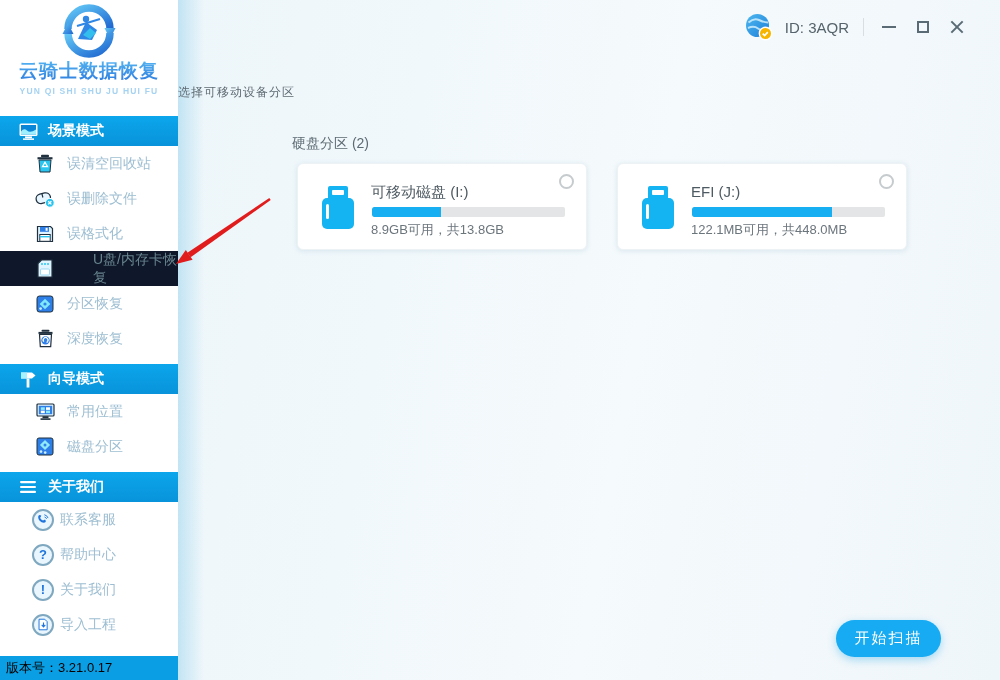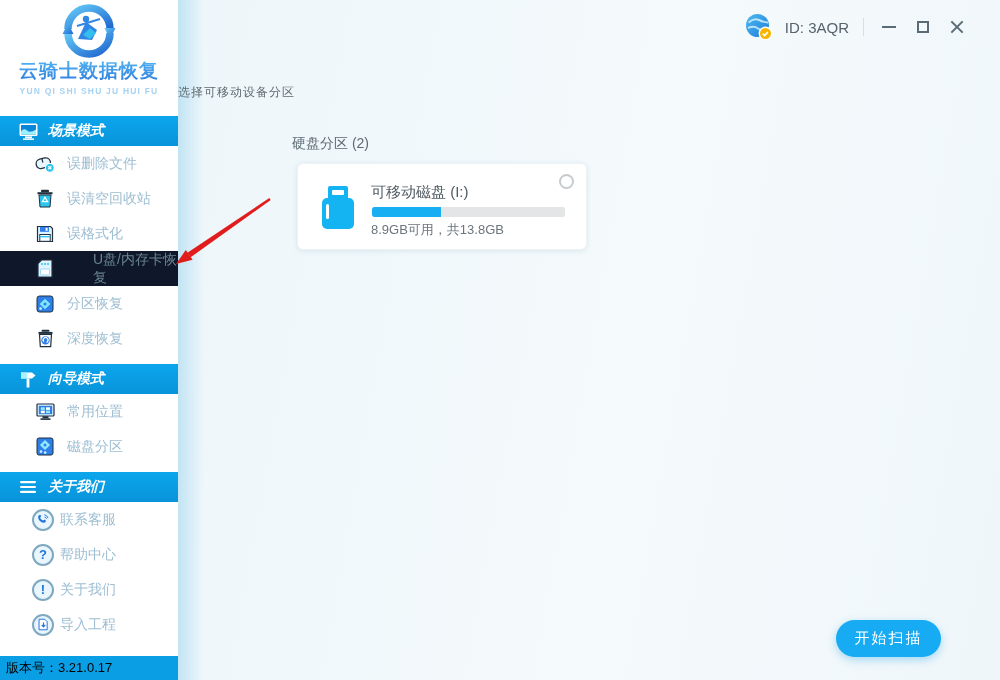--- a/index.html
+++ b/index.html
@@ -15,21 +15,21 @@
   }
   .logo-block { height:116px; display:flex; flex-direction:column; align-items:center; padding-top:0; }
   .logo-title {
     font-size:19px; font-weight:bold; letter-spacing:1px; margin-top:-2px;
     background:linear-gradient(180deg,#58baf3,#2a77dd);
     -webkit-background-clip:text; background-clip:text; color:transparent;
   }
   .logo-sub { font-size:8.5px; font-weight:bold; color:#a6d3f2; letter-spacing:1.2px; margin-top:2px; }
   .sec-header {
     height:30px; flex:0 0 30px; display:flex; align-items:center; gap:9px; padding-left:17px;
-    background:linear-gradient(180deg,#0ca6ec,#0893da); color:#fff; font-size:14px; font-weight:bold;font-style:italic;
+    background:linear-gradient(180deg,#0ca6ec,#0893da); color:#fff; font-size:14px; font-weight:bold;
   }
   .sec-header.gap { margin-top:8px;align-items:center; }
   .nav-item {
     height:35px; flex:0 0 35px; display:flex; align-items:center; gap:11px; padding-left:34px;
     font-size:14px; color:#9dbed2; cursor:pointer;
   }
   .nav-item.circles { padding-left:32px; gap:6px; }
   .nav-item.active { background:#0f172a; color:#68858f;gap:37px; }
   .nav-ico { width:22px; height:22px; display:flex; align-items:center; justify-content:center; flex:0 0 22px; }
   .circle-ico {
@@ -114,42 +114,42 @@
         <path d="M2 8.5 Q5 4.5 8 7.5 T17 6.5 V11.5 H2 Z" fill="#9ff0ff"></path>
         <rect x="6" y="13.4" width="7" height="1.8" fill="#fff"></rect>
         <rect x="4" y="15.4" width="11" height="1.5" fill="#fff"></rect>
       </svg>
     </span>
     <span>场景模式</span>
   </div>
 
   <div class="nav-item">
     <span class="nav-ico">
+      <svg width="18" height="19" viewBox="0 0 18 19">
+        <rect x="5" y="0.8" width="8" height="2.4" rx="1" fill="#20303f"></rect>
+        <rect x="1.5" y="3.2" width="15" height="2.2" fill="#20303f"></rect>
+        <path d="M3 6 h12 l-1 12 h-10 Z" fill="#2bc6f0" stroke="#20303f" stroke-width="1"></path>
+        <path d="M9 8.2 l2.6 4.4 h-5.2 Z" fill="none" stroke="#fff" stroke-width="1.2"></path>
+      </svg>
+    </span>
+    <span>误清空回收站</span>
+  </div>
+
+  <div class="nav-item">
+    <span class="nav-ico">
       <svg width="20" height="18" viewBox="0 0 20 18">
         <g transform="rotate(-14 8 8)">
           <rect x="1" y="3.5" width="14.5" height="9.5" rx="4.7" fill="#e8f7ff" stroke="#20303f" stroke-width="1.3"></rect>
           <line x1="8" y1="3.5" x2="8" y2="7.5" stroke="#20303f" stroke-width="1.2"></line>
         </g>
         <circle cx="14.8" cy="12.8" r="4.4" fill="#29c3ef" stroke="#fff" stroke-width="1"></circle>
         <path d="M13.2 11.2 l3.2 3.2 M16.4 11.2 l-3.2 3.2" stroke="#fff" stroke-width="1.3"></path>
       </svg>
     </span>
     <span>误删除文件</span>
-  </div>
-
-  <div class="nav-item">
-    <span class="nav-ico">
-      <svg width="18" height="19" viewBox="0 0 18 19">
-        <rect x="5" y="0.8" width="8" height="2.4" rx="1" fill="#20303f"></rect>
-        <rect x="1.5" y="3.2" width="15" height="2.2" fill="#20303f"></rect>
-        <path d="M3 6 h12 l-1 12 h-10 Z" fill="#2bc6f0" stroke="#20303f" stroke-width="1"></path>
-        <path d="M9 8.2 l2.6 4.4 h-5.2 Z" fill="none" stroke="#fff" stroke-width="1.2"></path>
-      </svg>
-    </span>
-    <span>误清空回收站</span>
   </div>
 
   <div class="nav-item">
     <span class="nav-ico">
       <svg width="18" height="18" viewBox="0 0 18 18">
         <path d="M1.5 1.5 h13 l2 2 v13 h-15 Z" fill="#dff2fe" stroke="#20303f" stroke-width="1.2"></path>
         <rect x="4" y="1.8" width="9" height="5" fill="#2f7fe8"></rect>
         <rect x="9.6" y="2.8" width="2" height="3" fill="#fff"></rect>
         <rect x="3.8" y="9.5" width="10.4" height="6.8" fill="#fff" stroke="#20303f" stroke-width="1"></rect>
         <rect x="3.8" y="11" width="10.4" height="1.4" fill="#2bc6f0"></rect>
@@ -295,20 +295,36 @@
       </svg>
     </span>
     <div class="card-title">可移动磁盘 (I:)</div>
     <div class="progress">
       <div class="progress-fill" style="width: 35.5%;"></div>
     </div>
     <div class="card-cap">8.9GB可用，共13.8GB</div>
     <span class="radio"></span>
   </div>
 
+  <div class="card c1">
+    <span class="usb-ico">
+      <svg width="34" height="45" viewBox="0 0 34 45">
+        <rect x="7" y="1" width="20" height="15" rx="2" fill="#14b4f2"></rect>
+        <rect x="11" y="5" width="12" height="5" rx="1" fill="#fff"></rect>
+        <rect x="1" y="13" width="32" height="31" rx="5" fill="#14b4f2"></rect>
+        <rect x="5" y="19" width="3" height="15" rx="1.5" fill="#fff"></rect>
+      </svg>
+    </span>
+    <div class="card-title">EFI (J:)</div>
+    <div class="progress">
+      <div class="progress-fill" style="width: 72.7%;"></div>
+    </div>
+    <div class="card-cap">122.1MB可用，共448.0MB</div>
+    <span class="radio"></span>
+  </div>
 
   <button class="scan-btn">开始扫描</button>
 </div>
 
 <div class="topbar">
   <span style="display:flex;">
     <svg width="28" height="28" viewBox="0 0 28 28">
       <defs>
         <linearGradient id="lgB" x1="0" y1="0" x2="1" y2="1">
           <stop offset="0" stop-color="#4db8f0"></stop>

